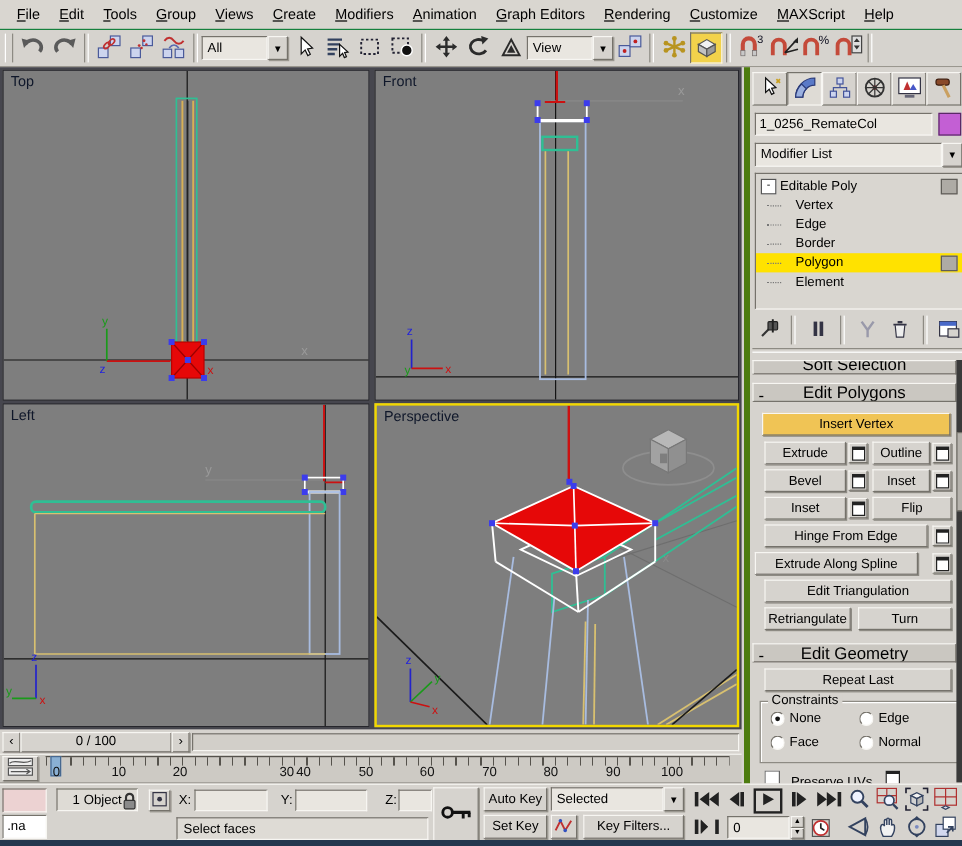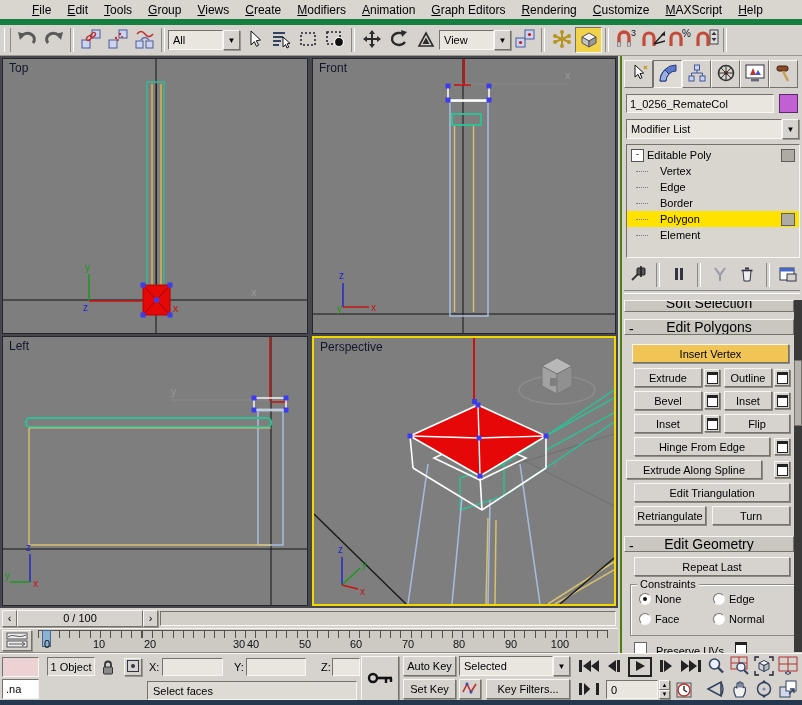--- a/index.html
+++ b/index.html
@@ -11,40 +11,40 @@
   .btn{background:#d6d3ce;border:1px solid;border-color:#f7f6f2 #75726b #75726b #f7f6f2;
        box-shadow:1px 1px 0 #9a978f;display:flex;align-items:center;justify-content:center;
        box-sizing:border-box;font-size:11px;}
   .sunken{background:#dedbd5;border:1px solid;border-color:#75726b #f7f6f2 #f7f6f2 #75726b;
        box-sizing:border-box;}
   .white-sunken{background:#e9e6e0;}
   .sep{width:2px;height:24px;border-left:1px solid #8d8a83;border-right:1px solid #fff;margin:0 3px;}
   .handle{width:5px;height:24px;border-left:1px solid #fff;border-right:1px solid #8d8a83;margin:0 2px;}
   
   #menubar{left:0;top:0;width:802px;height:25px;display:flex;align-items:center;
-       background:#d9d6d0;border-bottom:6px solid #15803d;padding-left:24px;box-sizing:border-box;text-align:right;}
+       background:#d9d6d0;border-bottom:1px solid #15803d;padding-left:6px;box-sizing:border-box;text-align:right;}
   .mi{display:inline-block;padding:3px 8px;font-size:12px;}
   .mi::first-letter{text-decoration:underline;}
   
   #toolbar{left:0;top:25px;width:802px;height:31px;display:flex;align-items:center;
        background:#d6d3ce;border-bottom:1px solid #9a978f;box-sizing:border-box;padding-left:2px;}
   .tool{width:27px;height:26px;display:flex;align-items:center;justify-content:center;}
   .tool.active{background:#f2d24b;border:1px solid;border-color:#75726b #f7f6f2 #f7f6f2 #75726b;box-sizing:border-box;}
   .combo{height:20px;display:flex;box-sizing:border-box;}
   .combo .val{background:#e9e6e0;border:1px solid;border-color:#75726b #f7f6f2 #f7f6f2 #75726b;
        height:20px;display:flex;align-items:center;padding:0 4px;box-sizing:border-box;flex:1;}
   .combo .arrow{width:17px;height:20px;font-size:8px;}
   
   #vp-zone{left:0;top:56px;width:618px;height:552px;background:#46464e;}
   .vp{position:absolute;background:#7e7e7e;border:1px solid #26262c;box-sizing:border-box;overflow:hidden;}
   .vp-label{position:absolute;left:6px;top:2px;color:#0f172a;font-size:12px;z-index:3;}
   .vp svg{position:absolute;left:0;top:0;}
   #vp-persp{border:2px solid #f2d800;}
   
-  #panel{left:620px;top:56px;width:182px;height:597px;background:#d6d3ce;border-left:2px solid #4d7c0f;box-sizing:border-box;}
+  #panel{left:620px;top:56px;width:182px;height:597px;background:#d6d3ce;border-left:5px solid #4d7c0f;box-sizing:border-box;}
   .tab{position:absolute;top:4px;width:29px;height:28px;background:#d6d3ce;border:1px solid;
        border-color:#f7f6f2 #75726b #75726b #f7f6f2;box-sizing:border-box;display:flex;align-items:center;justify-content:center;}
   .tab.active{border-color:#75726b #f7f6f2 #f7f6f2 #75726b;background:#dedbd5;}
   .stack-row{position:absolute;left:0;width:172px;height:16px;display:flex;align-items:center;font-size:11px;}
   .stack-row .tree{width:12px;height:8px;border-bottom:1px dotted #777;margin-left:9px;margin-right:2px;margin-top:-7px;}
   .stack-sq{position:absolute;right:4px;top:2px;width:12px;height:11px;background:#aeaba5;border:1px solid #5f5d58;}
   .ro-head{position:absolute;left:2px;width:170px;height:16px;background:#cac7c1;border:1px solid;
        border-color:#f7f6f2 #75726b #75726b #f7f6f2;box-sizing:border-box;display:flex;align-items:center;
        justify-content:center;font-size:14px;overflow:hidden;}
   .ro-head .minus{position:absolute;left:4px;top:1px;}
@@ -677,21 +677,21 @@
     <span class="tick-label" style="left:560px;">100</span>
   </div>
 
   <div id="statusbar" class="abs">
 
     <div class="sunken abs" style="left:2px;top:3px;width:37px;height:20px;background:#ecd2d2;"></div>
     <div class="sunken abs" style="left:2px;top:25px;width:37px;height:20px;background:#fff;display:flex;align-items:center;padding-left:3px;">
       <span>.na</span>
     </div>
 
-    <div class="sunken abs" style="left:47px;top:3px;width:48px;height:19px;display:flex;align-items:center;justify-content:center;">
+    <div class="sunken abs" style="left:47px;top:3px;width:68px;height:19px;display:flex;align-items:center;justify-content:center;">
       <span>1 Object</span>
     </div>
     <div class="abs" style="left:100px;top:4px;">
       <span><svg width="16" height="18">
             <path d="M5 9 V6.5 a3 3 0 0 1 6 0 V9" fill="none" stroke="#333" stroke-width="1.8"></path>
             <rect x="3.5" y="9" width="9" height="7" rx="1" fill="#8a8a8a" stroke="#333"></rect>
           </svg></span>
     </div>
     <div class="btn abs" style="left:124px;top:4px;width:18px;height:18px;">
       <span><svg width="14" height="14">

